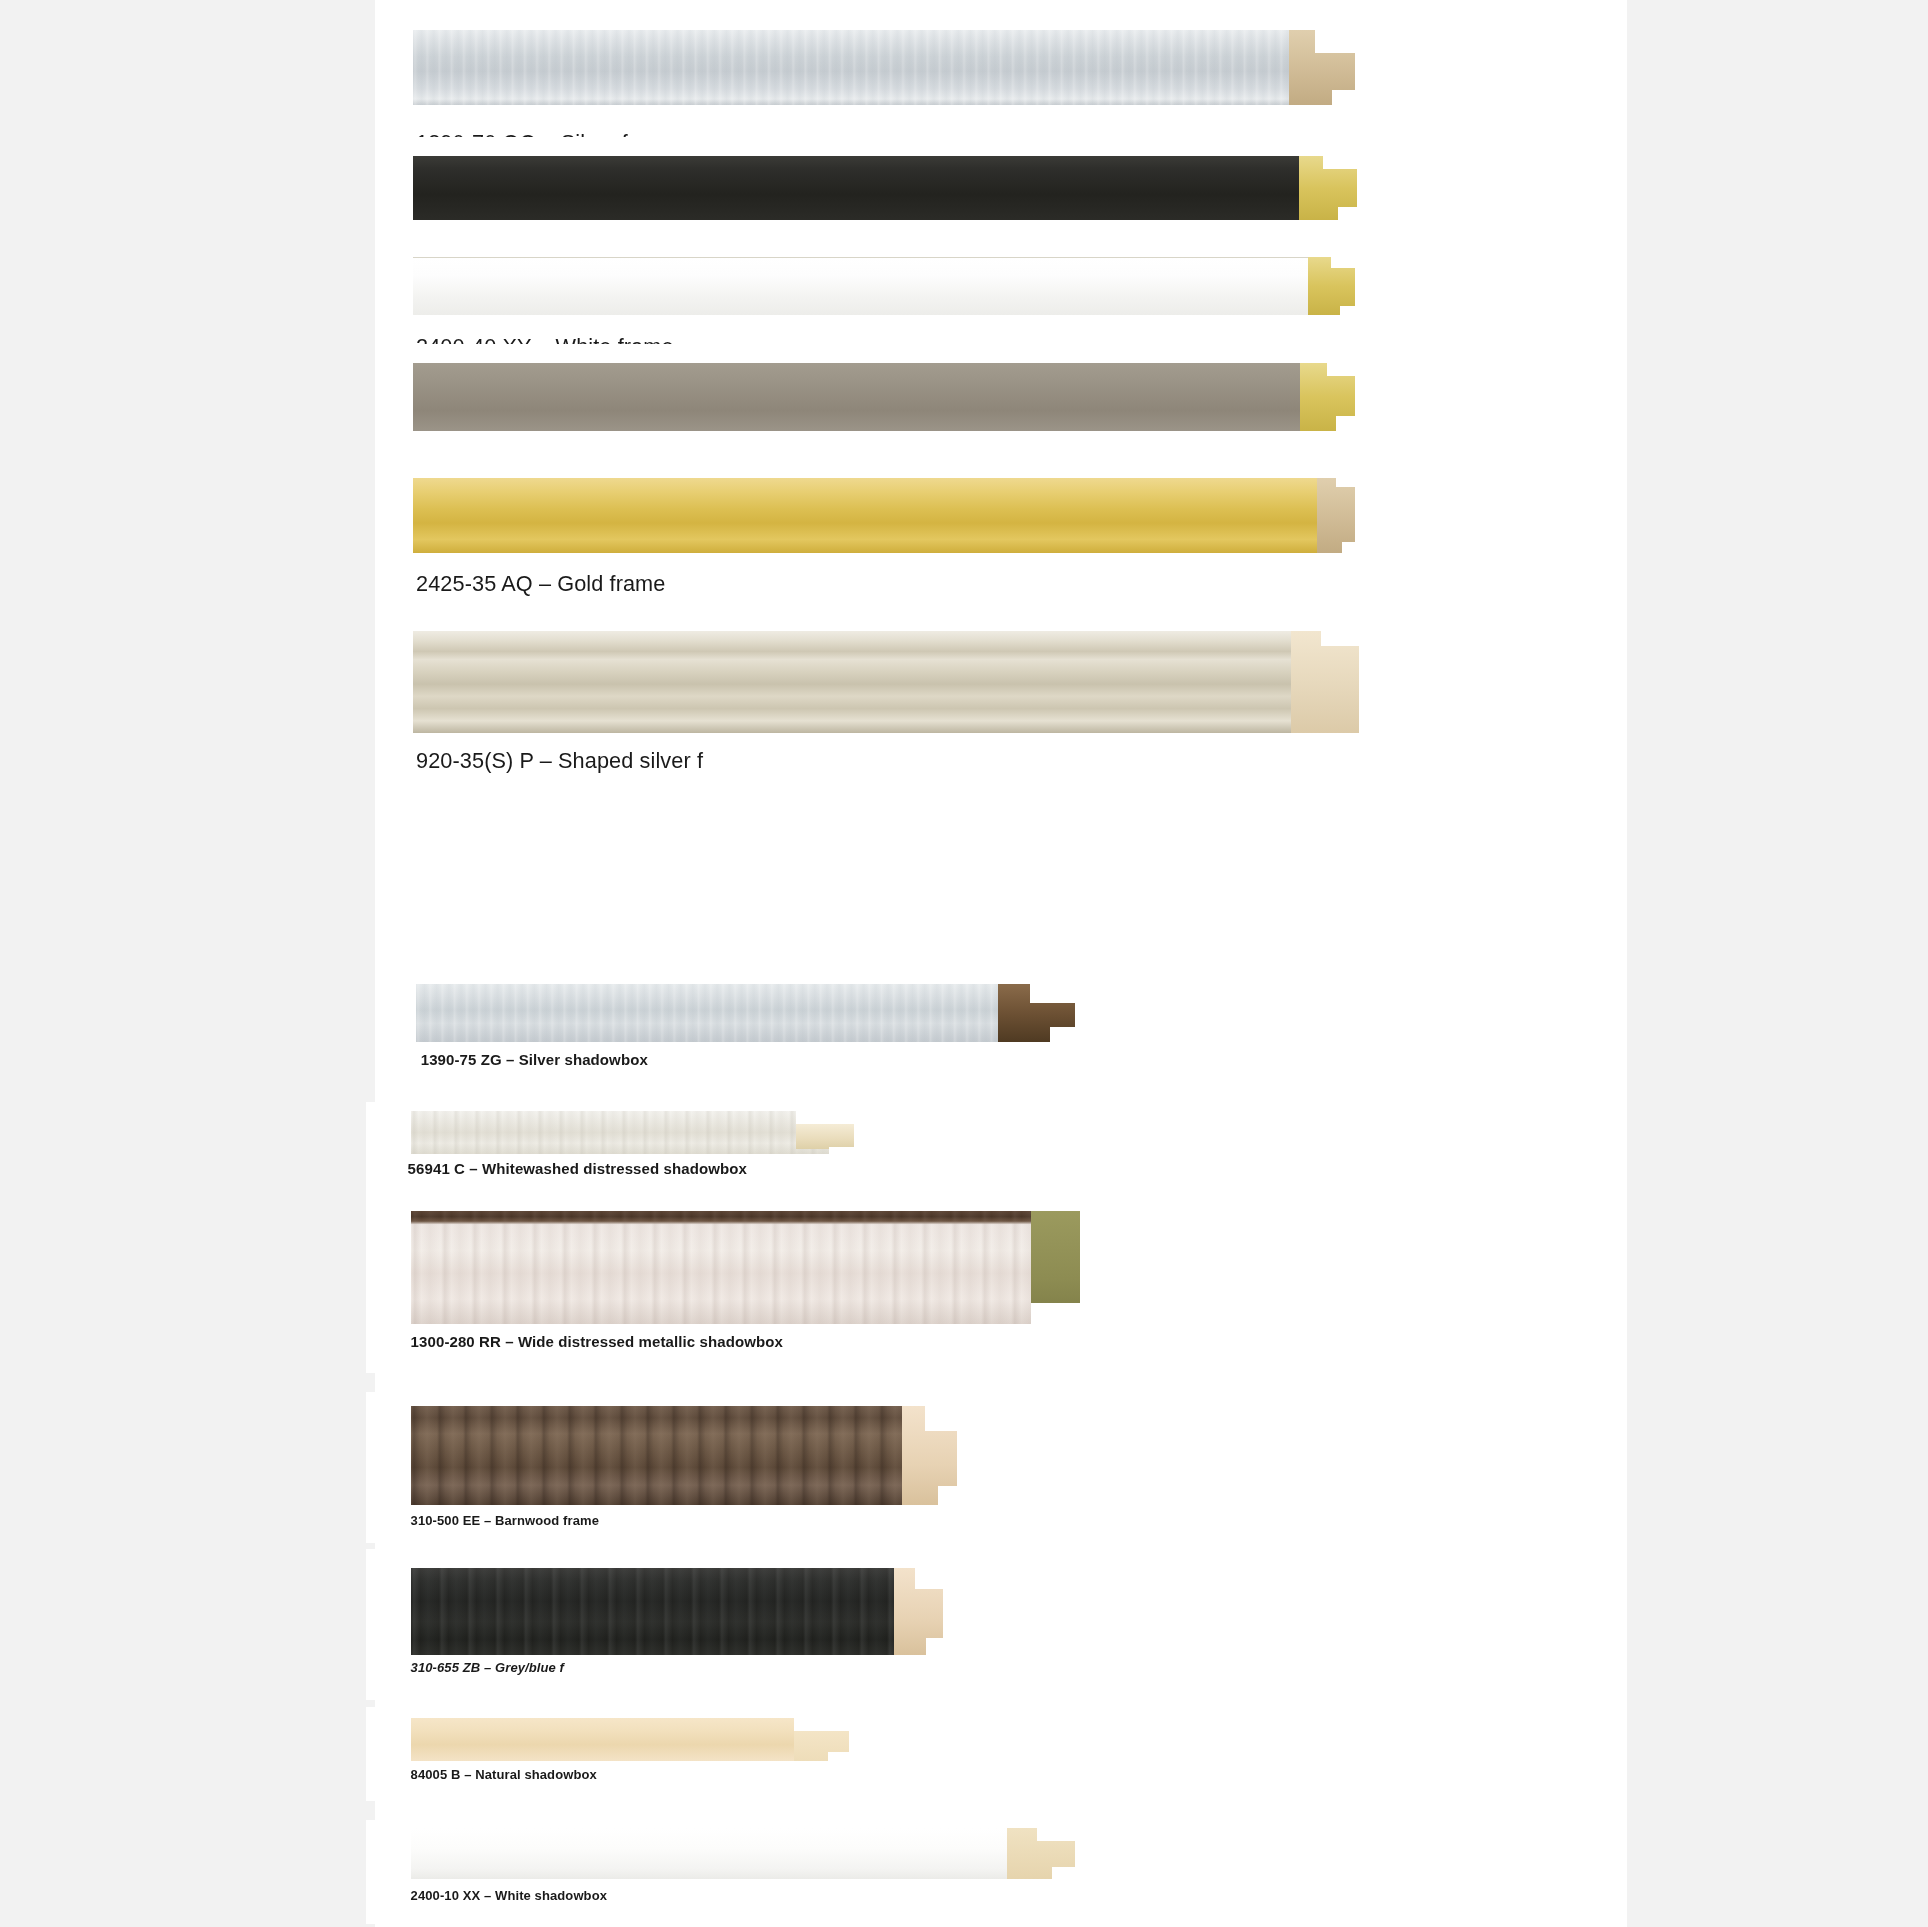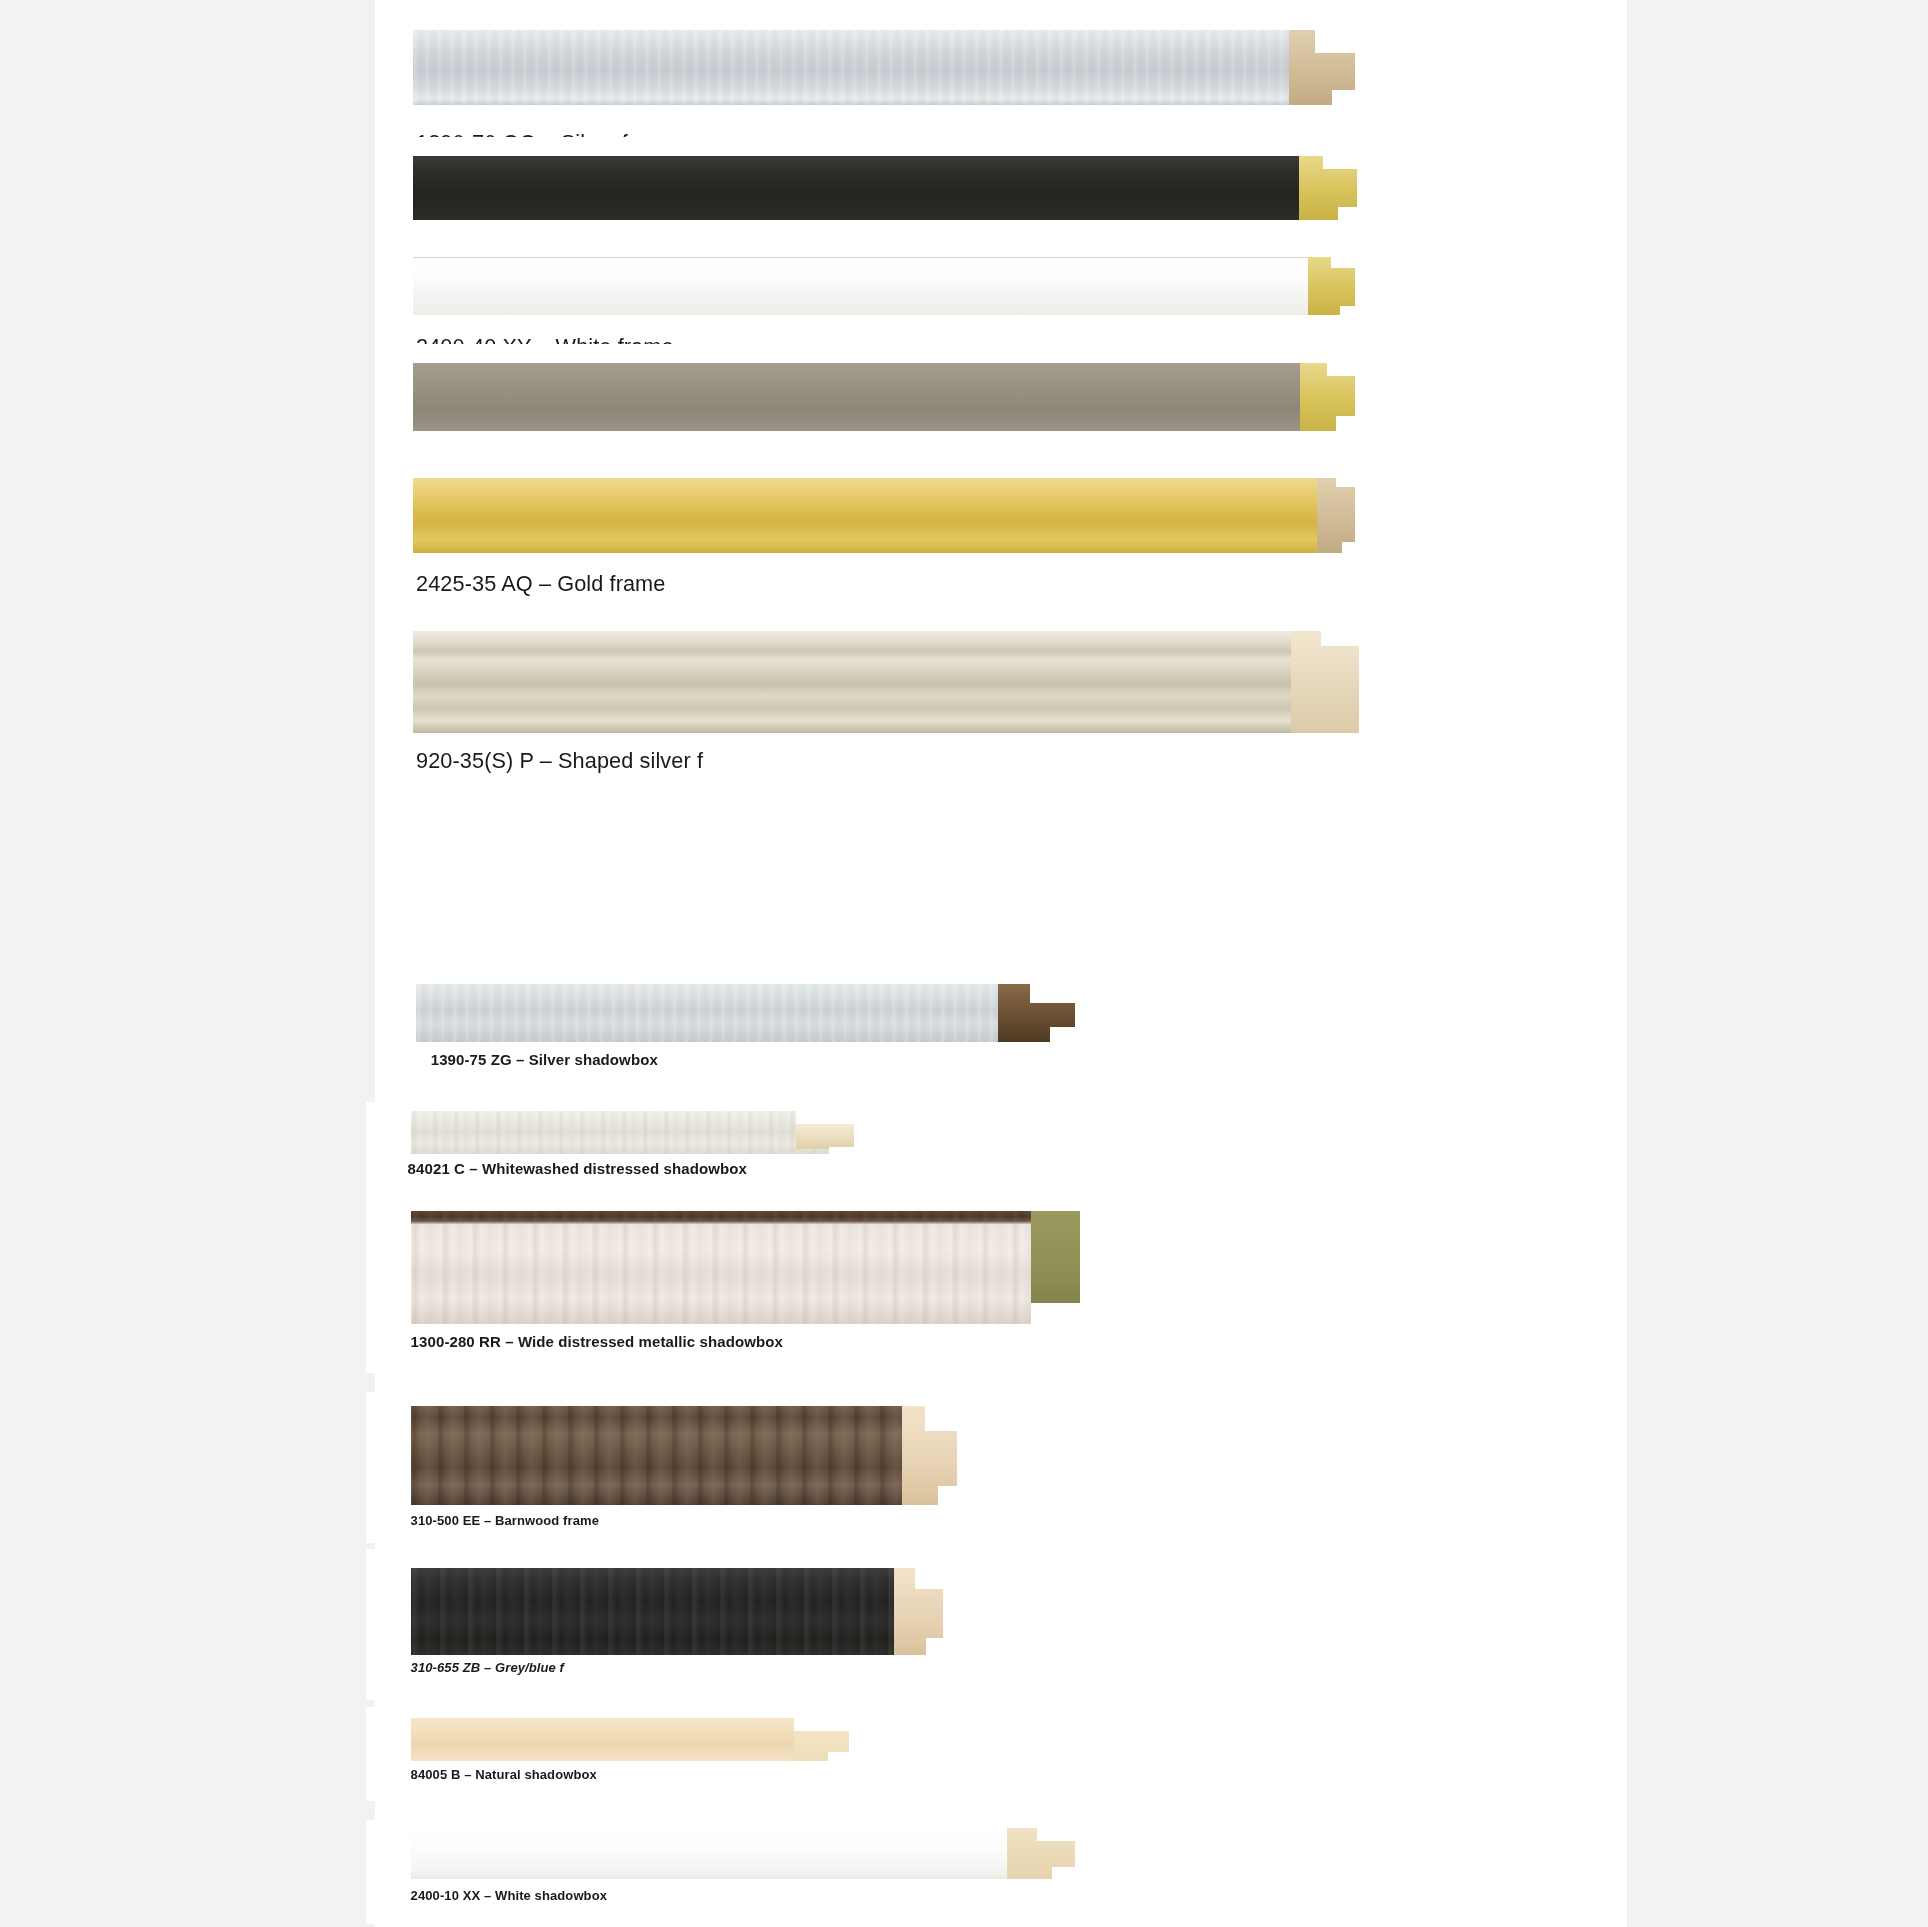--- a/index.html
+++ b/index.html
@@ -263,33 +263,33 @@
 
     <div class="sample" style="left:4.7px; top:959px; width:763px; height:113px;">
       <div class="bar" style="left:36px; top:24.5px; width:659px; height:58px;">
         <div class="m-body silver-sb-face">
           <div class="silver-streak"></div>
         </div>
         <div class="m-end wood-end" style="right:0; width:77px;"></div>
         <div class="notch" style="right:0; top:0; width:45px; height:19px;"></div>
         <div class="notch" style="right:0; bottom:0; width:24.5px; height:15px;"></div>
       </div>
-      <div class="caption cap-md" style="left:51px; top:92px;">1390-75 ZG – Silver shadowbox</div>
+      <div class="caption cap-md" style="left:41px; top:92px;">1390-75 ZG – Silver shadowbox</div>
     </div>
 
     <div class="sample" style="left:-9.4px; top:1102px; width:782px; height:94px;">
       <div class="bar" style="left:45px; top:9.4px; width:443px; height:43px;">
         <div class="m-body ww-face">
           <div class="ww-streak"></div>
         </div>
         <div class="m-end ww-end" style="right:0; width:58px; top:13px; bottom:5.6px;"></div>
         <div class="notch" style="right:0; top:0; width:58px; height:13px;"></div>
         <div class="notch" style="right:0; bottom:0; width:24.5px; height:7.5px;"></div>
       </div>
-      <div class="caption cap-md" style="left:42px; top:58px;">84021 C – Whitewashed distressed shadowbox</div>
+      <div class="caption cap-md" style="left:42px; top:58px;">56941 C – Whitewashed distressed shadowbox</div>
     </div>
 
     <div class="sample" style="left:-9.4px; top:1194px; width:782px; height:179px;">
       <div class="bar" style="left:45px; top:17px; width:669px; height:113px;">
         <div class="m-body distressed-face">
           <div class="distressed-streak"></div>
         </div>
         <div class="m-end olive-end" style="right:0; width:49px;"></div>
         <div class="notch" style="right:0; bottom:0; width:49px; height:21px;"></div>
       </div>

